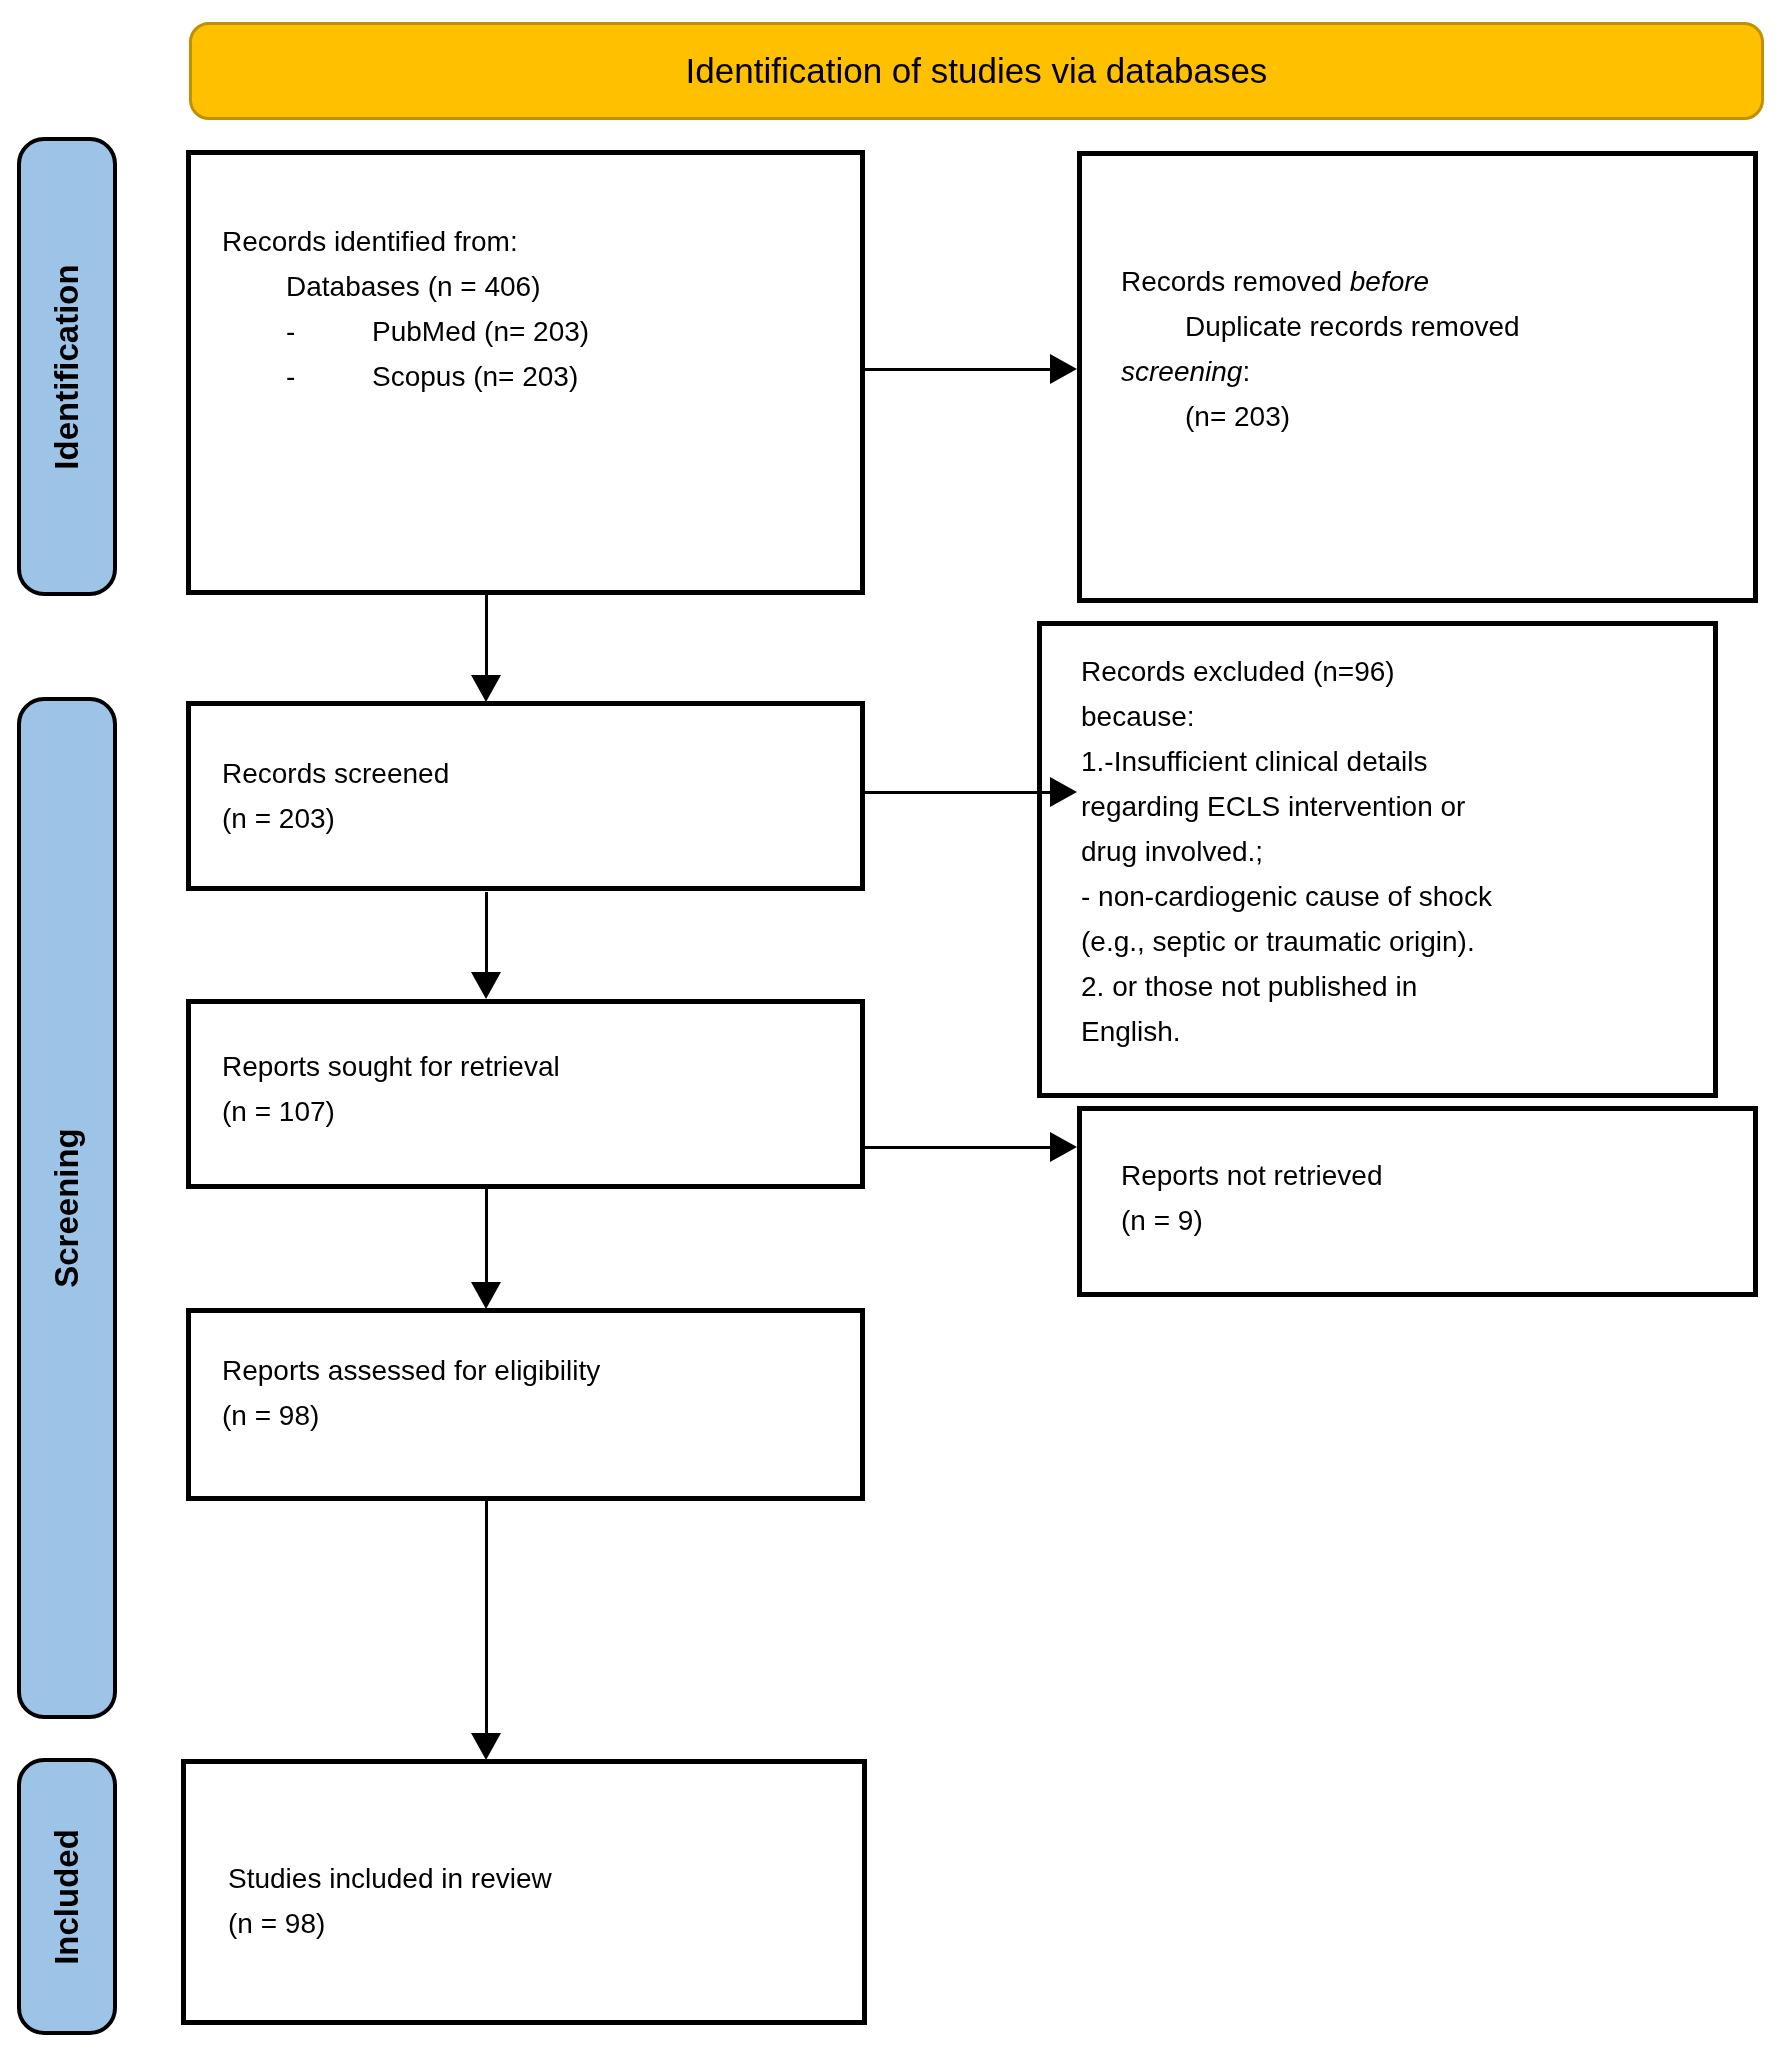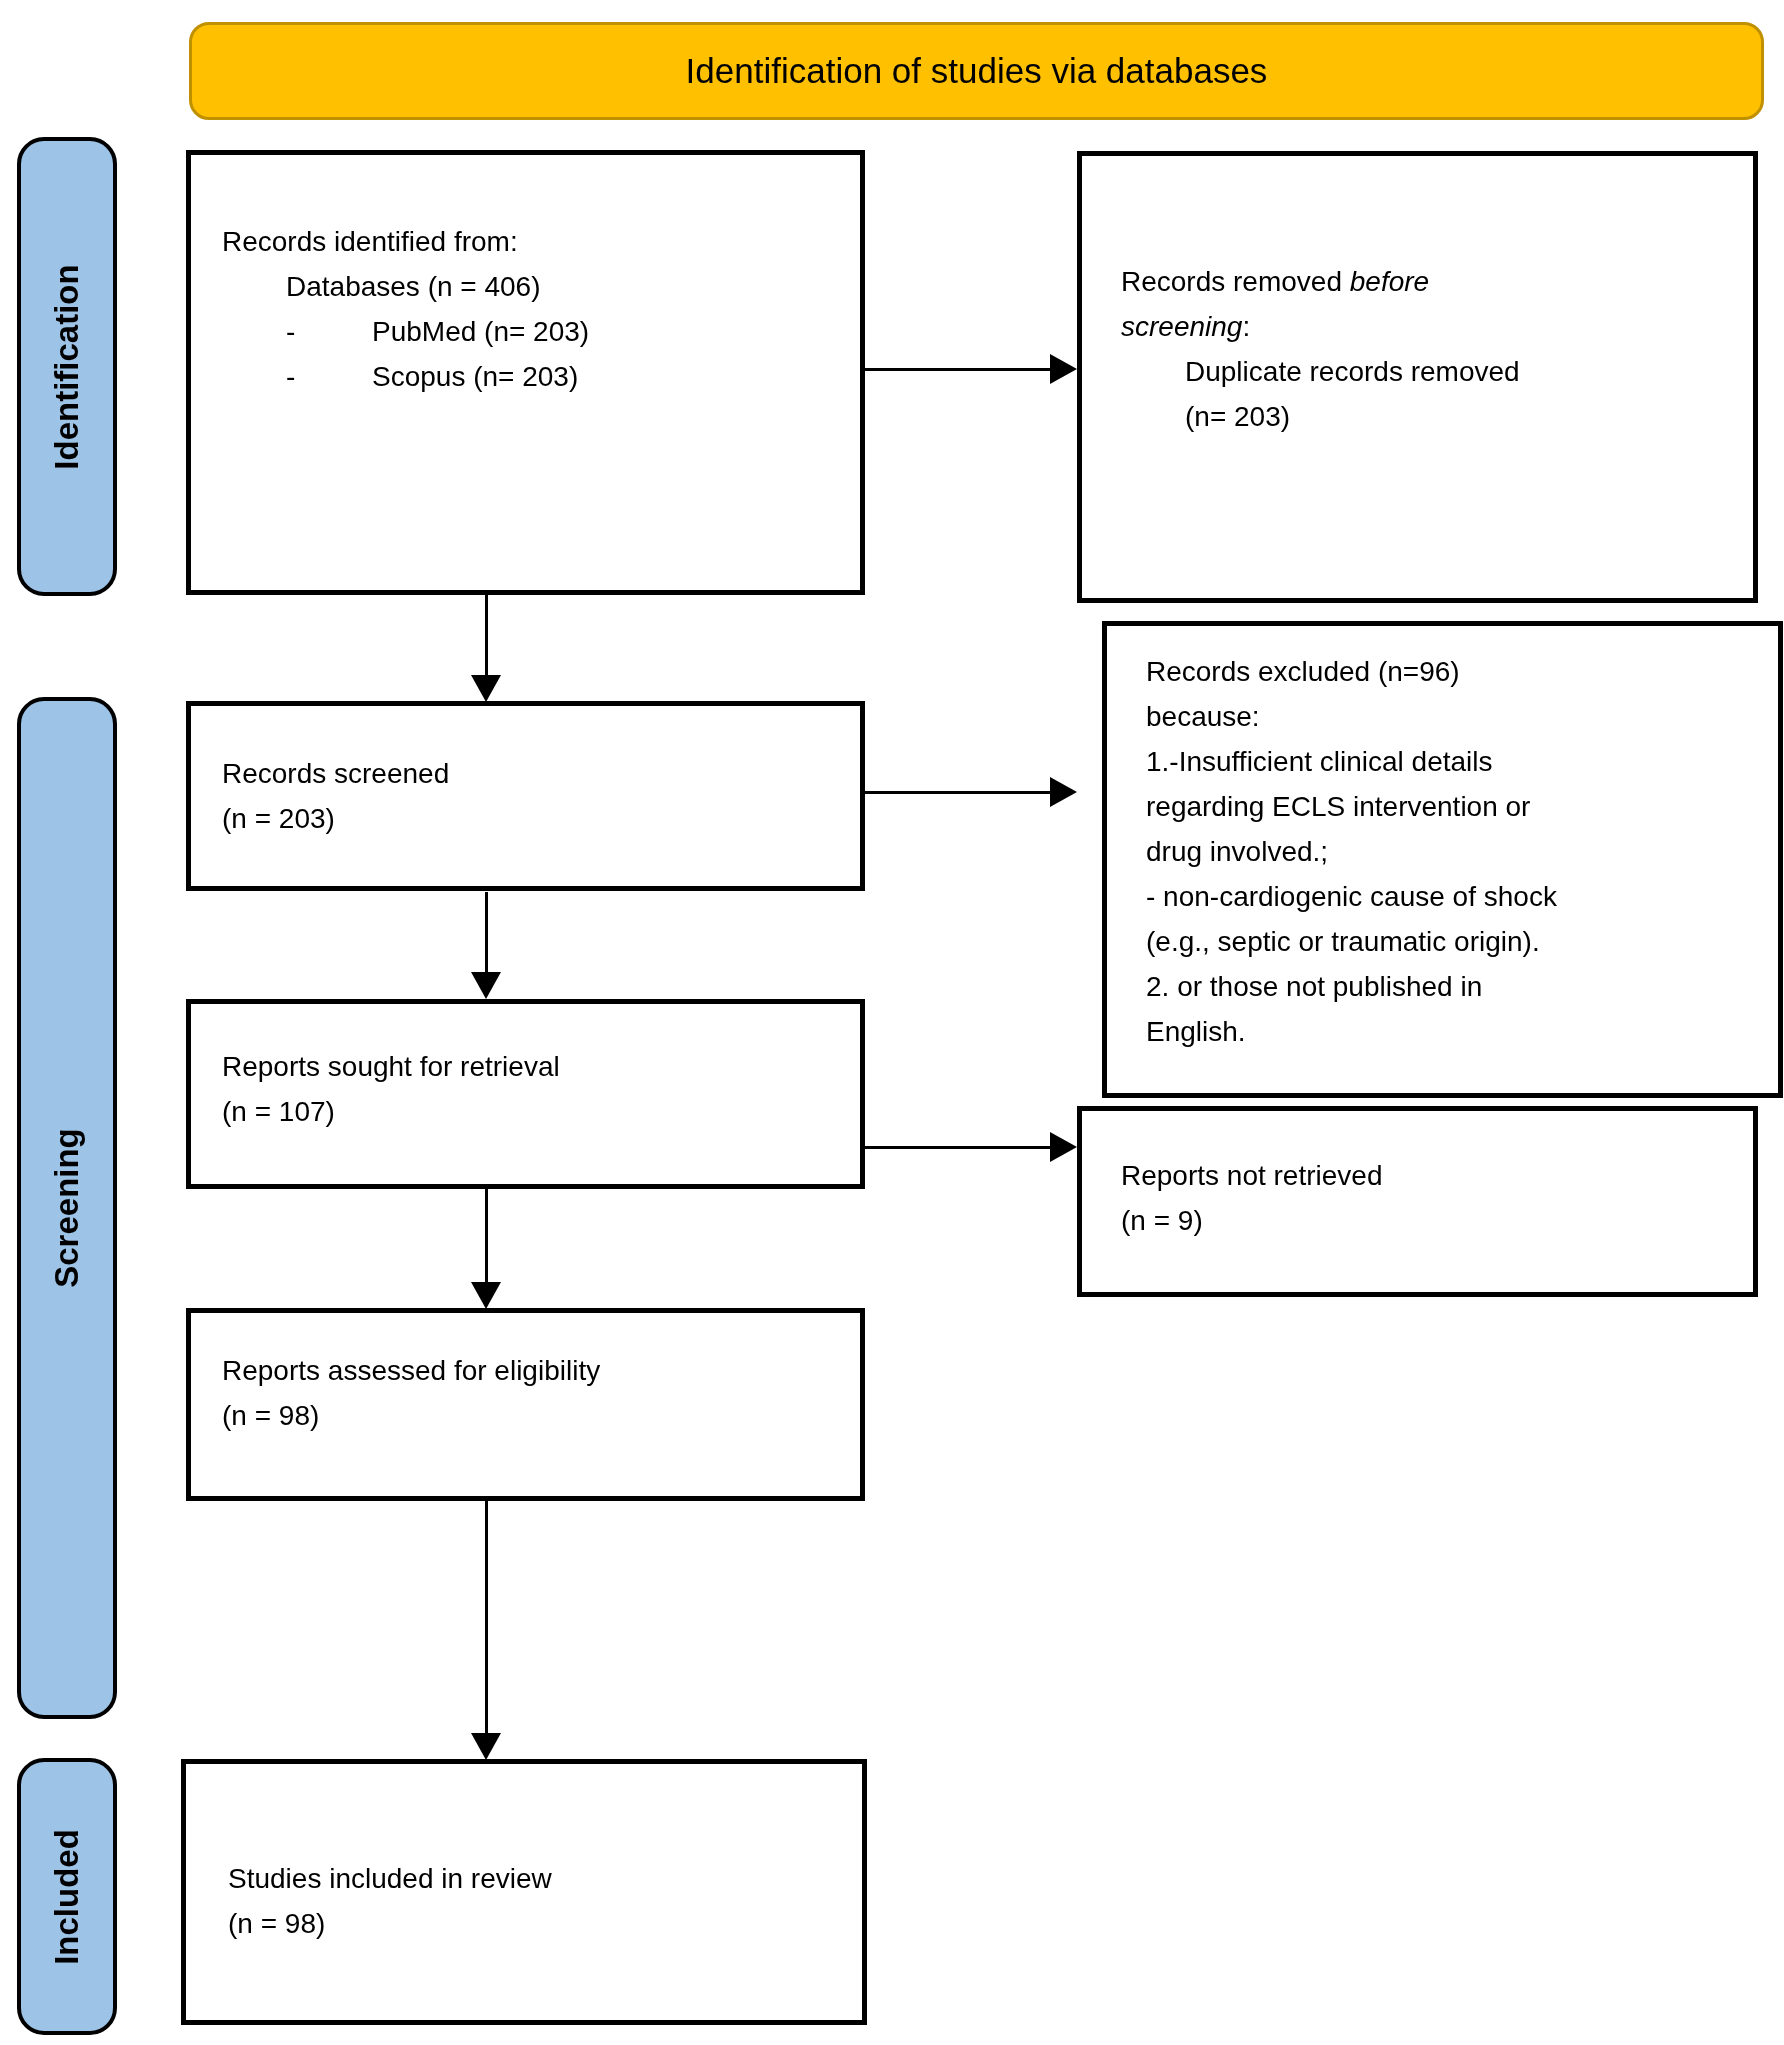--- a/index.html
+++ b/index.html
@@ -23,21 +23,21 @@
   #stage-identification{top:137px;height:459px;}
   #stage-screening{top:697px;height:1022px;}
   #stage-included{top:1758px;height:277px;}
   .box{
     position:absolute;background:#fff;border:5px solid #000;box-sizing:border-box;
     font-size:28px;line-height:45px;
   }
   #box-identified{left:186px;top:150px;width:679px;height:445px;padding:64px 11px 0 31px;}
   #box-removed{left:1077px;top:151px;width:681px;height:452px;padding:103px 11px 0 39px;}
   #box-screened{left:186px;top:701px;width:679px;height:190px;padding:45px 11px 0 31px;}
-  #box-excluded{left:1102px;top:621px;width:681px;height:477px;padding:23.4px 8.4px 0 39px;}
+  #box-excluded{left:1037px;top:621px;width:681px;height:477px;padding:23.4px 8.4px 0 39px;}
   #box-sought{left:186px;top:999px;width:679px;height:190px;padding:40px 11px 0 31px;}
   #box-notretrieved{left:1077px;top:1106px;width:681px;height:191px;padding:42px 11px 4px 39px;}
   #box-assessed{left:186px;top:1308px;width:679px;height:193px;padding:35px 10px 0 31px;}
   #box-included{left:181px;top:1759px;width:686px;height:266px;padding:92px 11px 0 42px;}
   .line{white-space:nowrap;}
   .indent1{margin-left:64px;}
   .bullet{margin-left:64px;display:flex;}
   .bullet .dash{width:86px;flex:0 0 auto;}
   .italic{font-style:italic;}
   .hline,.vline{position:absolute;background:#000;}
@@ -71,22 +71,22 @@
     <span class="line">PubMed (n= 203)</span>
   </div>
   <div class="bullet">
     <span class="dash">-</span>
     <span class="line">Scopus (n= 203)</span>
   </div>
 </div>
 
 <div class="box" id="box-removed">
   <div class="line"><span>Records removed </span><span class="italic">before</span></div>
+  <div class="line indent1">Duplicate records removed</div>
   <div class="line"><span class="italic">screening</span><span>:</span></div>
-  <div class="line indent1">Duplicate records removed</div>
   <div class="line indent1">(n= 203)</div>
 </div>
 
 <div class="box" id="box-screened">
   <div class="line">Records screened</div>
   <div class="line">(n = 203)</div>
 </div>
 
 <div class="box" id="box-excluded">
   <div class="line">Records excluded (n=96)</div>

